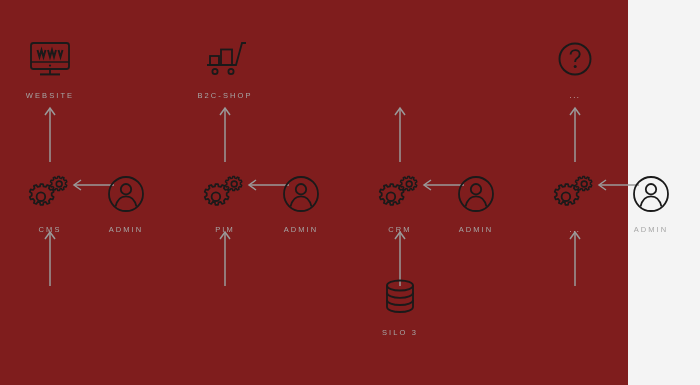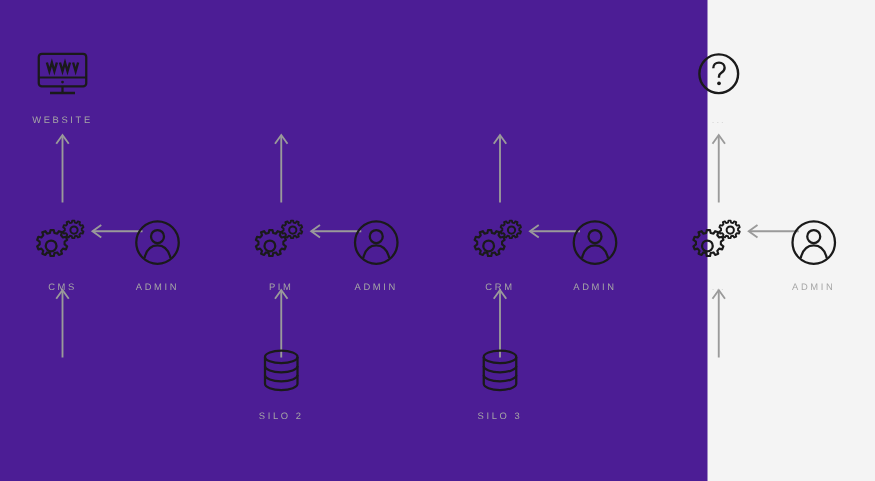--- a/index.html
+++ b/index.html
@@ -10,23 +10,23 @@
     overflow: hidden;
   }
 
   body {
     background: #f4f4f4;
     font-family: "Liberation Sans", sans-serif;
   }
 
   #canvas {
     position: relative;
-    width: 566px;
+    width: 628px;
     height: 385px;
-    background: #4c1d95;
+    background: #7f1d1d;
   }
 
   
   .column {
     position: absolute;
     top: 0;
     width: 175px;
     height: 385px;
   }
   .col-0 { left: 0px; }
@@ -162,20 +162,34 @@
           <path d="M9.6 32.4 C11.2 25.6 15.2 22.3 20 22.3 C24.8 22.3 28.8 25.6 30.4 32.4" fill="none" stroke="#1a1a1a" stroke-width="1.8"></path>
         </svg>
       </div>
       <div class="node-label">ADMIN</div>
     </div>
 
   </div>
 
   <div class="column col-1">
 
+    <div class="node node-primary row-channel">
+      <div class="icon-box">
+        <svg width="46" height="40" viewBox="0 0 46 40">
+          <g fill="none" stroke="#1a1a1a" stroke-width="1.8" stroke-linejoin="miter">
+            <polyline points="5,25 34,25 40,3 44,3"></polyline>
+            <rect x="8" y="16" width="9" height="9"></rect>
+            <rect x="19" y="9.5" width="11" height="15.5"></rect>
+            <circle cx="13" cy="31.5" r="2.6"></circle>
+            <circle cx="29" cy="31.5" r="2.6"></circle>
+          </g>
+        </svg>
+      </div>
+      <div class="node-label">B2C-SHOP</div>
+    </div>
 
     <div class="arrow-v to-system">
       <svg width="26" height="58" viewBox="0 0 26 58">
         <line x1="13" y1="58" x2="13" y2="5" stroke="#9a9a9a" stroke-width="1.5"></line>
         <polyline points="8,11 13,4 18,11" fill="none" stroke="#9a9a9a" stroke-width="1.5"></polyline>
       </svg>
     </div>
 
     <div class="arrow-v to-channel">
       <svg width="26" height="58" viewBox="0 0 26 58">
@@ -191,20 +205,73 @@
             <path d="M19.3 16.2 l2.6 -1.0 l1.4 2.1 l2.4 -0.5 l0.5 -2.5 l2.8 0.0 l0.5 2.5 l2.4 0.5 l1.4 -2.1 l2.6 1.0 l-0.8 2.4 l1.6 1.9 l2.5 -0.6 l1.0 2.6 l-2.1 1.5 l0.0 2.4 l2.1 1.5 l-1.0 2.6 l-2.5 -0.6 l-1.6 1.9 l0.8 2.4 l-2.6 1.0 l-1.4 -2.1 l-2.4 0.5 l-0.5 2.5 l-2.8 0.0 l-0.5 -2.5 l-2.4 -0.5 l-1.4 2.1 l-2.6 -1.0 l0.8 -2.4 l-1.6 -1.9 l-2.5 0.6 l-1.0 -2.6 l2.1 -1.5 l0.0 -2.4 l-2.1 -1.5 l1.0 -2.6 l2.5 0.6 l1.6 -1.9 z" transform="translate(-10.5,-2.5) scale(0.95)"></path>
             <circle cx="14.9" cy="23.7" r="4.3"></circle>
           </g>
           <g fill="none" stroke="#1a1a1a" stroke-width="1.6" stroke-linejoin="round">
             <path d="M30.2 4.6 l1.8 -0.7 l1.0 1.5 l1.7 -0.35 l0.35 -1.75 l1.95 0 l0.35 1.75 l1.7 0.35 l1.0 -1.5 l1.8 0.7 l-0.55 1.7 l1.12 1.32 l1.75 -0.42 l0.7 1.8 l-1.47 1.05 l0 1.7 l1.47 1.05 l-0.7 1.8 l-1.75 -0.42 l-1.12 1.32 l0.55 1.7 l-1.8 0.7 l-1.0 -1.5 l-1.7 0.35 l-0.35 1.75 l-1.95 0 l-0.35 -1.75 l-1.7 -0.35 l-1.0 1.5 l-1.8 -0.7 l0.55 -1.7 l-1.12 -1.32 l-1.75 0.42 l-0.7 -1.8 l1.47 -1.05 l0 -1.7 l-1.47 -1.05 l0.7 -1.8 l1.75 0.42 l1.12 -1.32 z" transform="translate(-0.5,0.5) scale(0.92)"></path>
             <circle cx="33.2" cy="11.0" r="2.9"></circle>
           </g>
         </svg>
       </div>
       <div class="node-label">PIM</div>
+    </div>
+
+    <div class="arrow-h">
+      <svg width="44" height="18" viewBox="0 0 44 18">
+        <line x1="44" y1="9" x2="5" y2="9" stroke="#9a9a9a" stroke-width="1.5"></line>
+        <polyline points="11,4 4,9 11,14" fill="none" stroke="#9a9a9a" stroke-width="1.5"></polyline>
+      </svg>
+    </div>
+
+    <div class="node node-admin row-system">
+      <div class="icon-box">
+        <svg width="40" height="40" viewBox="0 0 40 40">
+          <circle cx="20" cy="20" r="17" fill="none" stroke="#1a1a1a" stroke-width="1.8"></circle>
+          <circle cx="20" cy="15.2" r="5.2" fill="none" stroke="#1a1a1a" stroke-width="1.8"></circle>
+          <path d="M9.6 32.4 C11.2 25.6 15.2 22.3 20 22.3 C24.8 22.3 28.8 25.6 30.4 32.4" fill="none" stroke="#1a1a1a" stroke-width="1.8"></path>
+        </svg>
+      </div>
+      <div class="node-label">ADMIN</div>
+    </div>
+
+  </div>
+
+  <div class="column col-2">
+
+
+    <div class="arrow-v to-system">
+      <svg width="26" height="58" viewBox="0 0 26 58">
+        <line x1="13" y1="58" x2="13" y2="5" stroke="#9a9a9a" stroke-width="1.5"></line>
+        <polyline points="8,11 13,4 18,11" fill="none" stroke="#9a9a9a" stroke-width="1.5"></polyline>
+      </svg>
+    </div>
+
+    <div class="arrow-v to-channel">
+      <svg width="26" height="58" viewBox="0 0 26 58">
+        <line x1="13" y1="58" x2="13" y2="5" stroke="#9a9a9a" stroke-width="1.5"></line>
+        <polyline points="8,11 13,4 18,11" fill="none" stroke="#9a9a9a" stroke-width="1.5"></polyline>
+      </svg>
+    </div>
+
+    <div class="node node-primary row-system">
+      <div class="icon-box">
+        <svg width="48" height="42" viewBox="0 0 48 42">
+          <g fill="none" stroke="#1a1a1a" stroke-width="1.8" stroke-linejoin="round">
+            <path d="M19.3 16.2 l2.6 -1.0 l1.4 2.1 l2.4 -0.5 l0.5 -2.5 l2.8 0.0 l0.5 2.5 l2.4 0.5 l1.4 -2.1 l2.6 1.0 l-0.8 2.4 l1.6 1.9 l2.5 -0.6 l1.0 2.6 l-2.1 1.5 l0.0 2.4 l2.1 1.5 l-1.0 2.6 l-2.5 -0.6 l-1.6 1.9 l0.8 2.4 l-2.6 1.0 l-1.4 -2.1 l-2.4 0.5 l-0.5 2.5 l-2.8 0.0 l-0.5 -2.5 l-2.4 -0.5 l-1.4 2.1 l-2.6 -1.0 l0.8 -2.4 l-1.6 -1.9 l-2.5 0.6 l-1.0 -2.6 l2.1 -1.5 l0.0 -2.4 l-2.1 -1.5 l1.0 -2.6 l2.5 0.6 l1.6 -1.9 z" transform="translate(-10.5,-2.5) scale(0.95)"></path>
+            <circle cx="14.9" cy="23.7" r="4.3"></circle>
+          </g>
+          <g fill="none" stroke="#1a1a1a" stroke-width="1.6" stroke-linejoin="round">
+            <path d="M30.2 4.6 l1.8 -0.7 l1.0 1.5 l1.7 -0.35 l0.35 -1.75 l1.95 0 l0.35 1.75 l1.7 0.35 l1.0 -1.5 l1.8 0.7 l-0.55 1.7 l1.12 1.32 l1.75 -0.42 l0.7 1.8 l-1.47 1.05 l0 1.7 l1.47 1.05 l-0.7 1.8 l-1.75 -0.42 l-1.12 1.32 l0.55 1.7 l-1.8 0.7 l-1.0 -1.5 l-1.7 0.35 l-0.35 1.75 l-1.95 0 l-0.35 -1.75 l-1.7 -0.35 l-1.0 1.5 l-1.8 -0.7 l0.55 -1.7 l-1.12 -1.32 l-1.75 0.42 l-0.7 -1.8 l1.47 -1.05 l0 -1.7 l-1.47 -1.05 l0.7 -1.8 l1.75 0.42 l1.12 -1.32 z" transform="translate(-0.5,0.5) scale(0.92)"></path>
+            <circle cx="33.2" cy="11.0" r="2.9"></circle>
+          </g>
+        </svg>
+      </div>
+      <div class="node-label">CRM</div>
     </div>
 
     <div class="arrow-h">
       <svg width="44" height="18" viewBox="0 0 44 18">
         <line x1="44" y1="9" x2="5" y2="9" stroke="#9a9a9a" stroke-width="1.5"></line>
         <polyline points="11,4 4,9 11,14" fill="none" stroke="#9a9a9a" stroke-width="1.5"></polyline>
       </svg>
     </div>
 
     <div class="node node-admin row-system">
@@ -222,26 +289,36 @@
       <div class="icon-box">
         <svg width="40" height="42" viewBox="0 0 40 42">
           <g fill="none" stroke="#1a1a1a" stroke-width="1.8">
             <ellipse cx="20" cy="9.5" rx="13" ry="5"></ellipse>
             <path d="M7 9.5 L7 31 C7 33.8 12.8 36 20 36 C27.2 36 33 33.8 33 31 L33 9.5"></path>
             <path d="M7 16.8 C7 19.6 12.8 21.8 20 21.8 C27.2 21.8 33 19.6 33 16.8"></path>
             <path d="M7 24 C7 26.8 12.8 29 20 29 C27.2 29 33 26.8 33 24"></path>
           </g>
         </svg>
       </div>
-      <div class="node-label">SILO 2</div>
+      <div class="node-label">SILO 3</div>
     </div>
   </div>
 
-  <div class="column col-2">
-
+  <div class="column col-3">
+
+    <div class="node node-primary row-channel">
+      <div class="icon-box">
+        <svg width="42" height="42" viewBox="0 0 42 42">
+          <circle cx="21" cy="20" r="15.5" fill="none" stroke="#1a1a1a" stroke-width="1.9"></circle>
+          <path d="M16.6 15.6 c0 -2.7 2.0 -4.5 4.6 -4.5 c2.6 0 4.5 1.7 4.5 4.1 c0 2.0 -1.0 3.0 -2.6 4.0 c-1.4 0.9 -1.9 1.6 -1.9 3.0 v0.9" fill="none" stroke="#1a1a1a" stroke-width="1.9" stroke-linecap="butt"></path>
+          <circle cx="21.2" cy="27.6" r="1.5" fill="#1a1a1a"></circle>
+        </svg>
+      </div>
+      <div class="node-label faint">...</div>
+    </div>
 
     <div class="arrow-v to-system">
       <svg width="26" height="58" viewBox="0 0 26 58">
         <line x1="13" y1="58" x2="13" y2="5" stroke="#9a9a9a" stroke-width="1.5"></line>
         <polyline points="8,11 13,4 18,11" fill="none" stroke="#9a9a9a" stroke-width="1.5"></polyline>
       </svg>
     </div>
 
     <div class="arrow-v to-channel">
       <svg width="26" height="58" viewBox="0 0 26 58">
@@ -256,112 +333,36 @@
           <g fill="none" stroke="#1a1a1a" stroke-width="1.8" stroke-linejoin="round">
             <path d="M19.3 16.2 l2.6 -1.0 l1.4 2.1 l2.4 -0.5 l0.5 -2.5 l2.8 0.0 l0.5 2.5 l2.4 0.5 l1.4 -2.1 l2.6 1.0 l-0.8 2.4 l1.6 1.9 l2.5 -0.6 l1.0 2.6 l-2.1 1.5 l0.0 2.4 l2.1 1.5 l-1.0 2.6 l-2.5 -0.6 l-1.6 1.9 l0.8 2.4 l-2.6 1.0 l-1.4 -2.1 l-2.4 0.5 l-0.5 2.5 l-2.8 0.0 l-0.5 -2.5 l-2.4 -0.5 l-1.4 2.1 l-2.6 -1.0 l0.8 -2.4 l-1.6 -1.9 l-2.5 0.6 l-1.0 -2.6 l2.1 -1.5 l0.0 -2.4 l-2.1 -1.5 l1.0 -2.6 l2.5 0.6 l1.6 -1.9 z" transform="translate(-10.5,-2.5) scale(0.95)"></path>
             <circle cx="14.9" cy="23.7" r="4.3"></circle>
           </g>
           <g fill="none" stroke="#1a1a1a" stroke-width="1.6" stroke-linejoin="round">
             <path d="M30.2 4.6 l1.8 -0.7 l1.0 1.5 l1.7 -0.35 l0.35 -1.75 l1.95 0 l0.35 1.75 l1.7 0.35 l1.0 -1.5 l1.8 0.7 l-0.55 1.7 l1.12 1.32 l1.75 -0.42 l0.7 1.8 l-1.47 1.05 l0 1.7 l1.47 1.05 l-0.7 1.8 l-1.75 -0.42 l-1.12 1.32 l0.55 1.7 l-1.8 0.7 l-1.0 -1.5 l-1.7 0.35 l-0.35 1.75 l-1.95 0 l-0.35 -1.75 l-1.7 -0.35 l-1.0 1.5 l-1.8 -0.7 l0.55 -1.7 l-1.12 -1.32 l-1.75 0.42 l-0.7 -1.8 l1.47 -1.05 l0 -1.7 l-1.47 -1.05 l0.7 -1.8 l1.75 0.42 l1.12 -1.32 z" transform="translate(-0.5,0.5) scale(0.92)"></path>
             <circle cx="33.2" cy="11.0" r="2.9"></circle>
           </g>
         </svg>
       </div>
-      <div class="node-label">CRM</div>
+      <div class="node-label faint">...</div>
     </div>
 
     <div class="arrow-h">
       <svg width="44" height="18" viewBox="0 0 44 18">
         <line x1="44" y1="9" x2="5" y2="9" stroke="#9a9a9a" stroke-width="1.5"></line>
         <polyline points="11,4 4,9 11,14" fill="none" stroke="#9a9a9a" stroke-width="1.5"></polyline>
       </svg>
     </div>
 
     <div class="node node-admin row-system">
       <div class="icon-box">
         <svg width="40" height="40" viewBox="0 0 40 40">
           <circle cx="20" cy="20" r="17" fill="none" stroke="#1a1a1a" stroke-width="1.8"></circle>
           <circle cx="20" cy="15.2" r="5.2" fill="none" stroke="#1a1a1a" stroke-width="1.8"></circle>
           <path d="M9.6 32.4 C11.2 25.6 15.2 22.3 20 22.3 C24.8 22.3 28.8 25.6 30.4 32.4" fill="none" stroke="#1a1a1a" stroke-width="1.8"></path>
         </svg>
       </div>
       <div class="node-label">ADMIN</div>
     </div>
 
-    <div class="node node-primary row-silo">
-      <div class="icon-box">
-        <svg width="40" height="42" viewBox="0 0 40 42">
-          <g fill="none" stroke="#1a1a1a" stroke-width="1.8">
-            <ellipse cx="20" cy="9.5" rx="13" ry="5"></ellipse>
-            <path d="M7 9.5 L7 31 C7 33.8 12.8 36 20 36 C27.2 36 33 33.8 33 31 L33 9.5"></path>
-            <path d="M7 16.8 C7 19.6 12.8 21.8 20 21.8 C27.2 21.8 33 19.6 33 16.8"></path>
-            <path d="M7 24 C7 26.8 12.8 29 20 29 C27.2 29 33 26.8 33 24"></path>
-          </g>
-        </svg>
-      </div>
-      <div class="node-label">SILO 3</div>
-    </div>
   </div>
 
-  <div class="column col-3">
-
-    <div class="node node-primary row-channel">
-      <div class="icon-box">
-        <svg width="42" height="42" viewBox="0 0 42 42">
-          <circle cx="21" cy="20" r="15.5" fill="none" stroke="#1a1a1a" stroke-width="1.9"></circle>
-          <path d="M16.6 15.6 c0 -2.7 2.0 -4.5 4.6 -4.5 c2.6 0 4.5 1.7 4.5 4.1 c0 2.0 -1.0 3.0 -2.6 4.0 c-1.4 0.9 -1.9 1.6 -1.9 3.0 v0.9" fill="none" stroke="#1a1a1a" stroke-width="1.9" stroke-linecap="butt"></path>
-          <circle cx="21.2" cy="27.6" r="1.5" fill="#1a1a1a"></circle>
-        </svg>
-      </div>
-      <div class="node-label faint">...</div>
-    </div>
-
-    <div class="arrow-v to-system">
-      <svg width="26" height="58" viewBox="0 0 26 58">
-        <line x1="13" y1="58" x2="13" y2="5" stroke="#9a9a9a" stroke-width="1.5"></line>
-        <polyline points="8,11 13,4 18,11" fill="none" stroke="#9a9a9a" stroke-width="1.5"></polyline>
-      </svg>
-    </div>
-
-    <div class="arrow-v to-channel">
-      <svg width="26" height="58" viewBox="0 0 26 58">
-        <line x1="13" y1="58" x2="13" y2="5" stroke="#9a9a9a" stroke-width="1.5"></line>
-        <polyline points="8,11 13,4 18,11" fill="none" stroke="#9a9a9a" stroke-width="1.5"></polyline>
-      </svg>
-    </div>
-
-    <div class="node node-primary row-system">
-      <div class="icon-box">
-        <svg width="48" height="42" viewBox="0 0 48 42">
-          <g fill="none" stroke="#1a1a1a" stroke-width="1.8" stroke-linejoin="round">
-            <path d="M19.3 16.2 l2.6 -1.0 l1.4 2.1 l2.4 -0.5 l0.5 -2.5 l2.8 0.0 l0.5 2.5 l2.4 0.5 l1.4 -2.1 l2.6 1.0 l-0.8 2.4 l1.6 1.9 l2.5 -0.6 l1.0 2.6 l-2.1 1.5 l0.0 2.4 l2.1 1.5 l-1.0 2.6 l-2.5 -0.6 l-1.6 1.9 l0.8 2.4 l-2.6 1.0 l-1.4 -2.1 l-2.4 0.5 l-0.5 2.5 l-2.8 0.0 l-0.5 -2.5 l-2.4 -0.5 l-1.4 2.1 l-2.6 -1.0 l0.8 -2.4 l-1.6 -1.9 l-2.5 0.6 l-1.0 -2.6 l2.1 -1.5 l0.0 -2.4 l-2.1 -1.5 l1.0 -2.6 l2.5 0.6 l1.6 -1.9 z" transform="translate(-10.5,-2.5) scale(0.95)"></path>
-            <circle cx="14.9" cy="23.7" r="4.3"></circle>
-          </g>
-          <g fill="none" stroke="#1a1a1a" stroke-width="1.6" stroke-linejoin="round">
-            <path d="M30.2 4.6 l1.8 -0.7 l1.0 1.5 l1.7 -0.35 l0.35 -1.75 l1.95 0 l0.35 1.75 l1.7 0.35 l1.0 -1.5 l1.8 0.7 l-0.55 1.7 l1.12 1.32 l1.75 -0.42 l0.7 1.8 l-1.47 1.05 l0 1.7 l1.47 1.05 l-0.7 1.8 l-1.75 -0.42 l-1.12 1.32 l0.55 1.7 l-1.8 0.7 l-1.0 -1.5 l-1.7 0.35 l-0.35 1.75 l-1.95 0 l-0.35 -1.75 l-1.7 -0.35 l-1.0 1.5 l-1.8 -0.7 l0.55 -1.7 l-1.12 -1.32 l-1.75 0.42 l-0.7 -1.8 l1.47 -1.05 l0 -1.7 l-1.47 -1.05 l0.7 -1.8 l1.75 0.42 l1.12 -1.32 z" transform="translate(-0.5,0.5) scale(0.92)"></path>
-            <circle cx="33.2" cy="11.0" r="2.9"></circle>
-          </g>
-        </svg>
-      </div>
-      <div class="node-label faint">...</div>
-    </div>
-
-    <div class="arrow-h">
-      <svg width="44" height="18" viewBox="0 0 44 18">
-        <line x1="44" y1="9" x2="5" y2="9" stroke="#9a9a9a" stroke-width="1.5"></line>
-        <polyline points="11,4 4,9 11,14" fill="none" stroke="#9a9a9a" stroke-width="1.5"></polyline>
-      </svg>
-    </div>
-
-    <div class="node node-admin row-system">
-      <div class="icon-box">
-        <svg width="40" height="40" viewBox="0 0 40 40">
-          <circle cx="20" cy="20" r="17" fill="none" stroke="#1a1a1a" stroke-width="1.8"></circle>
-          <circle cx="20" cy="15.2" r="5.2" fill="none" stroke="#1a1a1a" stroke-width="1.8"></circle>
-          <path d="M9.6 32.4 C11.2 25.6 15.2 22.3 20 22.3 C24.8 22.3 28.8 25.6 30.4 32.4" fill="none" stroke="#1a1a1a" stroke-width="1.8"></path>
-        </svg>
-      </div>
-      <div class="node-label">ADMIN</div>
-    </div>
-
-  </div>
-
 </div>
 
 </body></html>

